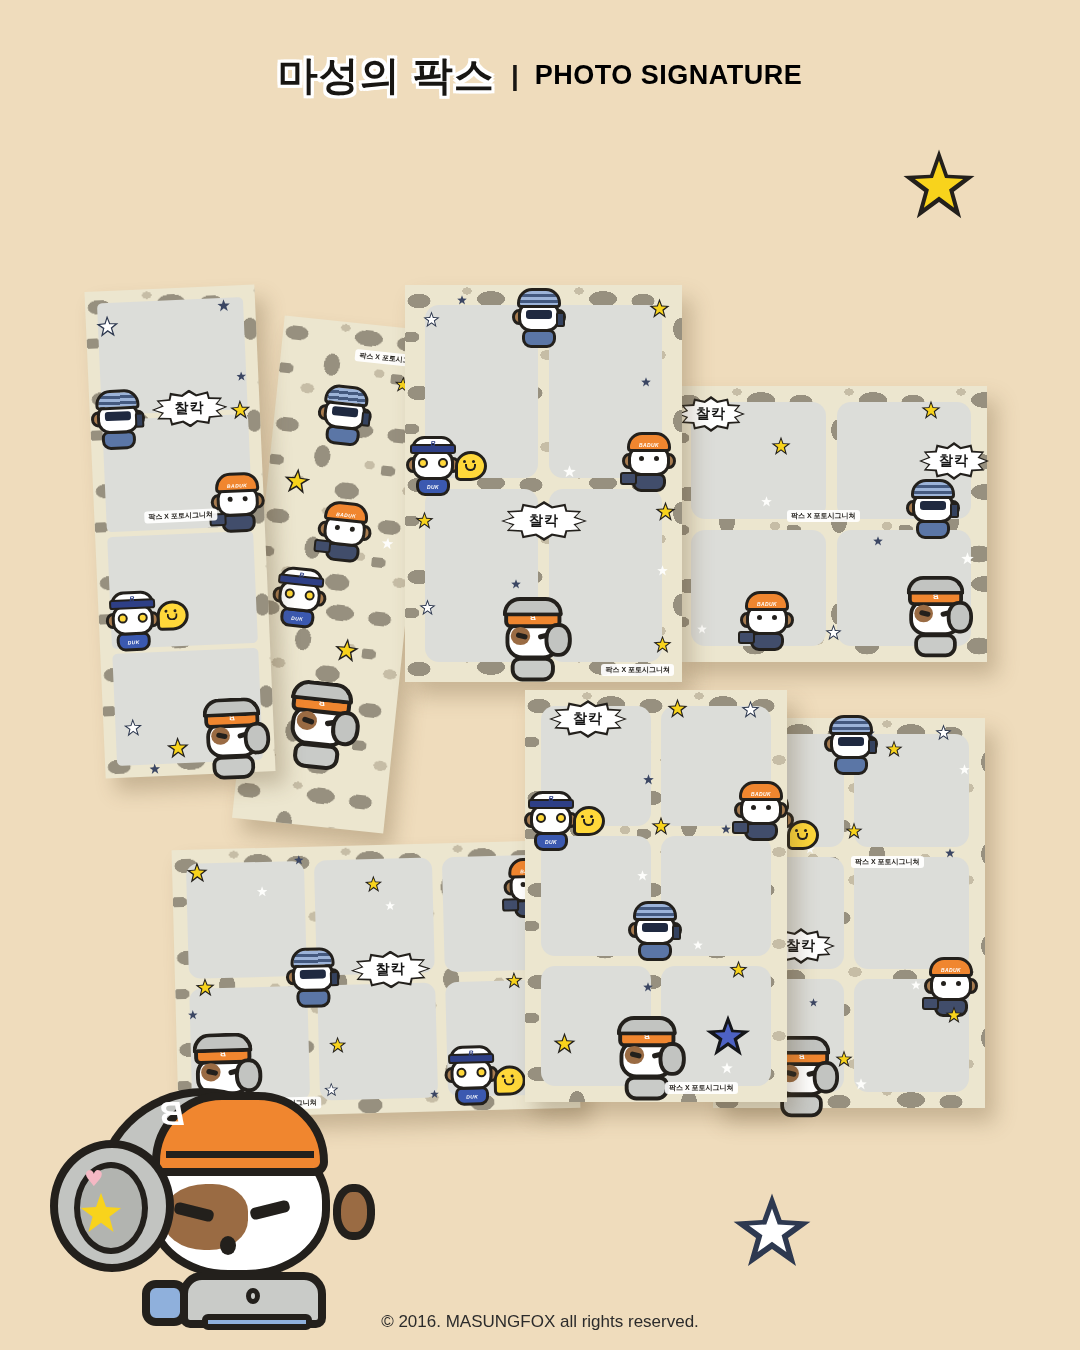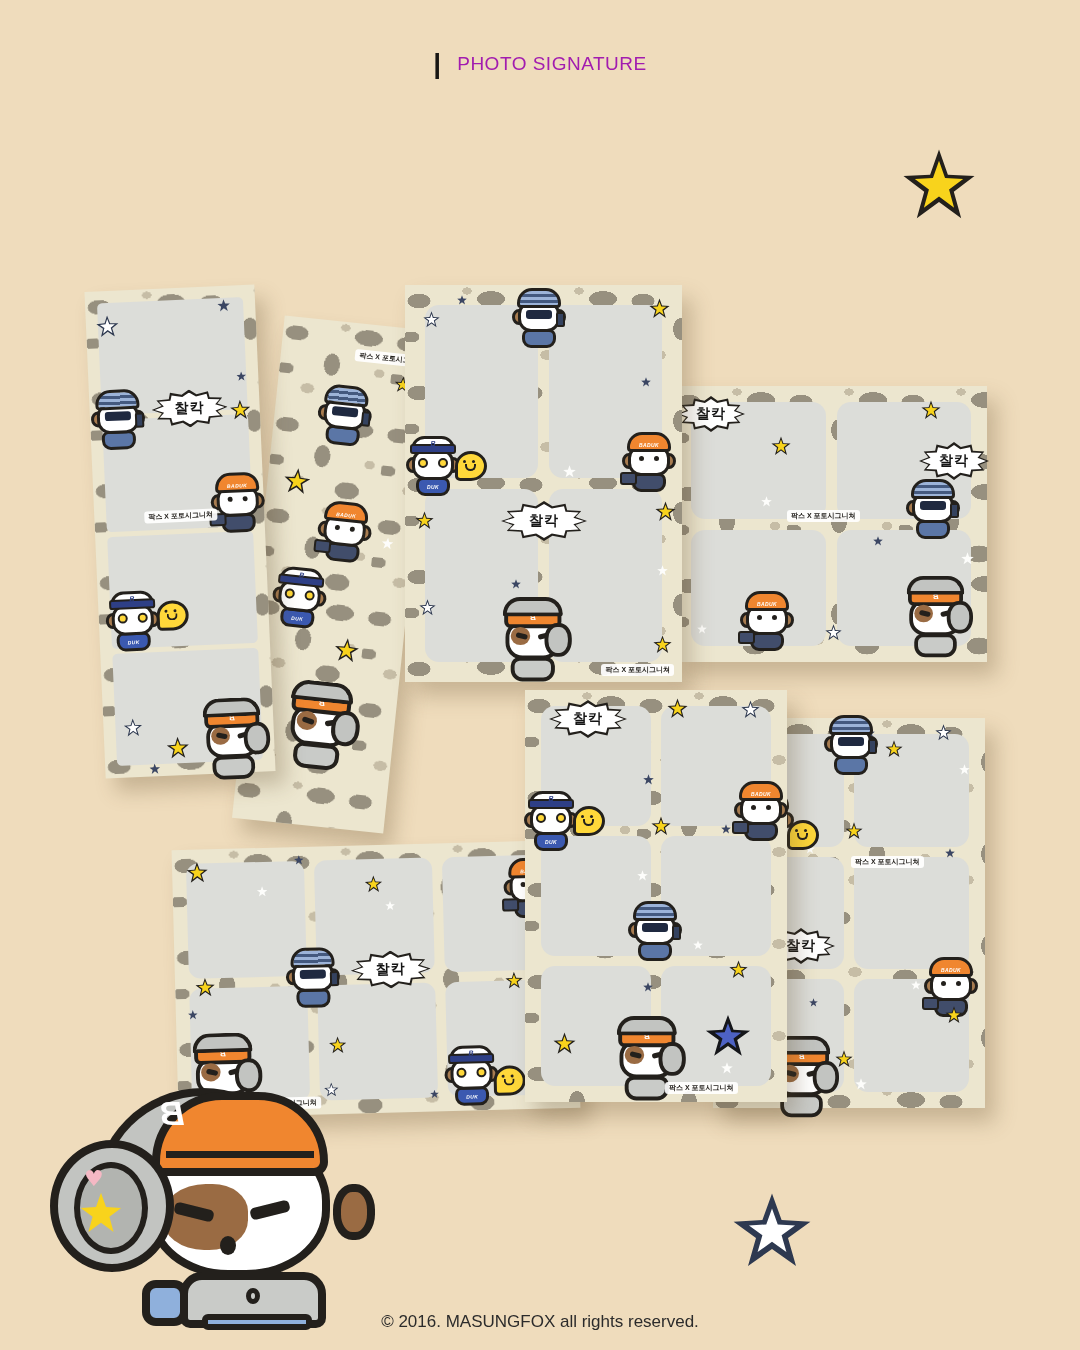--- a/index.html
+++ b/index.html
@@ -17,21 +17,21 @@
   }
   html,body{margin:0;padding:0}
   body{font-family:"Liberation Sans","DejaVu Sans",sans-serif;background:#d9cbb0}
   .canvas{position:relative;width:1080px;height:1350px;margin:0 auto;background:var(--bg);overflow:hidden}
 
   
   .title{position:absolute;top:48px;left:0;width:100%;display:flex;align-items:center;justify-content:center;gap:16px}
   .title .ko{font-size:40px;font-weight:700;color:#181613;letter-spacing:1px;
     text-shadow:-3px -3px 0 #fff,3px -3px 0 #fff,-3px 3px 0 #fff,3px 3px 0 #fff,0 -3px 0 #fff,0 3px 0 #fff,-3px 0 0 #fff,3px 0 0 #fff}
   .title .sep{font-size:28px;font-weight:700;color:#181613}
-  .title .en{font-size:19px;font-weight:400;color:#a21caf;letter-spacing:.5px}
+  .title .en{font-size:27px;font-weight:700;color:#000000;letter-spacing:.5px}
   .copyright{position:absolute;bottom:18px;left:0;width:100%;text-align:center;font-size:17px;color:#2b2b2b}
 
   
   .card{position:absolute;box-shadow:10px 14px 20px rgba(96,74,42,.28)}
   .leopard{
     background-color:var(--leo-base);
     background-image:
       radial-gradient(ellipse 19px 12px at 14px 16px, var(--leo-spot) 60%, transparent 61%),
       radial-gradient(ellipse 13px 18px at 52px 44px, var(--leo-spot) 60%, transparent 61%),
       radial-gradient(ellipse 23px 13px at 86px 14px, var(--leo-spot) 60%, transparent 61%),
@@ -142,20 +142,21 @@
   .m-body{left:128px;top:184px;width:146px;height:56px;background:#c9cbc8;border:8px solid var(--ink);border-radius:22px 22px 10px 10px;z-index:4}
   .m-string{left:58px;top:8px;width:14px;height:16px;border:5px solid var(--ink);border-radius:50%;background:#c9cbc8}
   .m-leg{left:150px;top:226px;width:110px;height:16px;background:#8fb0dc;border:6px solid var(--ink);border-radius:6px;z-index:5}
 </style>
 </head>
 <body>
 
 <div class="canvas">
 
   <div class="title">
+    <span class="ko">마성의 팍스</span>
     <span class="sep">|</span>
     <span class="en">PHOTO SIGNATURE</span>
   </div>
 
   <div class="star" style="left:902px;top:148px;width:74px;height:74px">
       <i class="so"></i>
       <i class="si"></i>
     </div>
   <div class="star white" style="left:732px;top:1192px;width:80px;height:78px">
       <i class="so"></i>

